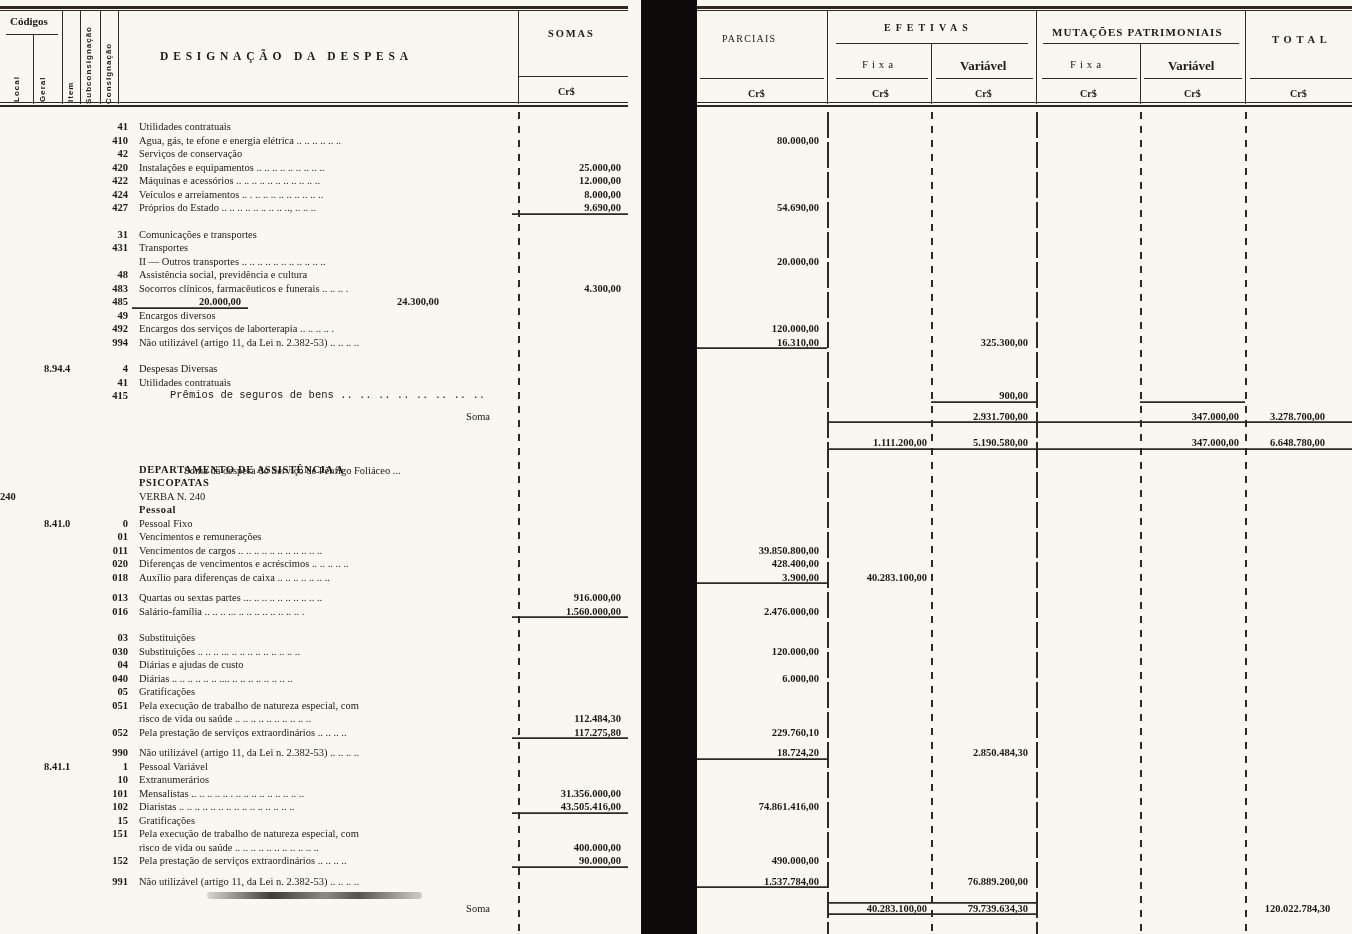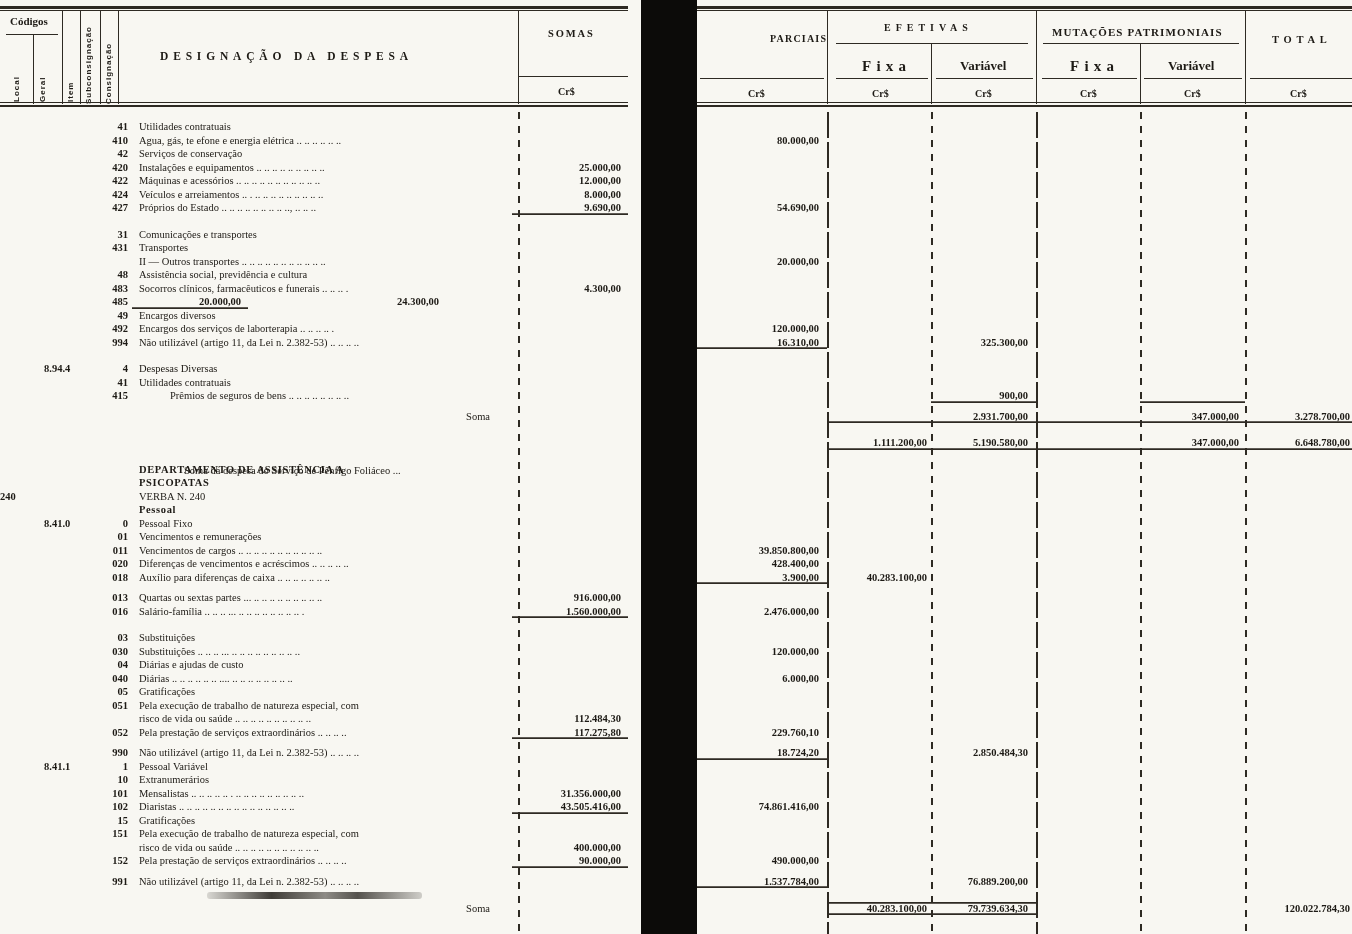--- a/index.html
+++ b/index.html
@@ -28,49 +28,49 @@
   .hline{border-top:1.5px solid var(--line);height:0;}
   .vline-h{width:0;border-left:1.5px solid var(--line);}
   .rot{
     writing-mode:vertical-rl;transform:rotate(180deg);
     font-family:"Liberation Sans",sans-serif;font-weight:bold;font-size:8px;letter-spacing:1px;
   }
   .h-codigos{font-weight:bold;font-size:11px;}
   .h-desig{font-weight:bold;font-size:11.5px;letter-spacing:.42em;}
   .h-somas{font-weight:bold;font-size:10.5px;letter-spacing:.18em;}
   .h-cr{font-weight:bold;font-size:10px;}
-  .h-parciais{font-weight:bold;font-size:10px;letter-spacing:.12em;margin-left:48px;}
+  .h-parciais{font-weight:normal;font-size:10px;letter-spacing:.12em;}
   .h-efetivas{font-weight:bold;font-size:10px;letter-spacing:.5em;}
   .h-mut{font-weight:bold;font-size:11px;letter-spacing:.1em;}
-  .h-fixa{font-weight:bold;font-size:15px;letter-spacing:.35em;text-align:center;}
+  .h-fixa{font-weight:normal;font-size:11px;letter-spacing:.35em;text-align:center;}
   .h-var{font-weight:bold;font-size:13px;}
   .h-total{font-weight:bold;font-size:10.5px;letter-spacing:.45em;}
 
   
   .tbl{position:absolute;left:0;top:112px;width:1352px;padding-top:8px;}
   .row{display:flex;height:13.5px;line-height:13.5px;font-size:10.5px;}
   .row.gap1{margin-top:7px;}
   .row.gap2{margin-top:13px;}
   .row.bold .c-text{font-weight:bold;letter-spacing:.06em;}
   .cell{flex:none;overflow:visible;white-space:nowrap;}
   .c-local{width:28px;padding-left:0;font-weight:bold;}
   .c-geral{width:68px;padding-left:16px;font-weight:bold;}
   .c-code{width:36px;text-align:right;padding-right:4px;font-weight:bold;}
   .c-text{width:380px;padding-left:7px;}
-  .c-text.ind1{padding-left:38px;}
+  .c-text.ind1{padding-left:38px;font-family:Liberation Mono, monospace;}
   .c-text.ind2{padding-left:52px;margin-top:28px;}
   .c-text.tr{text-align:right;padding-right:22px;}
   .c-soma{width:116px;text-align:right;padding-right:7px;font-weight:bold;}
   .c-gut{width:69px;}
   .c-parciais{width:130px;text-align:right;padding-right:8px;font-weight:bold;}
   .c-ef{width:104px;text-align:right;padding-right:4px;font-weight:bold;}
   .c-ev{width:105px;text-align:right;padding-right:8px;font-weight:bold;}
   .c-mf{width:104px;text-align:right;padding-right:6px;font-weight:bold;}
   .c-mv{width:105px;text-align:right;padding-right:6px;font-weight:bold;}
-  .c-tot{width:107px;text-align:right;padding-right:2px;font-weight:bold;}
+  .c-tot{width:107px;text-align:center;padding-right:2px;font-weight:bold;}
   .rl{box-shadow:inset 0 -1.8px 0 0 var(--line);}
   .rt{box-shadow:inset 0 1.8px 0 0 var(--line);}
   .rl.rt{box-shadow:inset 0 1.8px 0 0 var(--line), inset 0 -1.8px 0 0 var(--line);}
   .smudge-mark{
     display:inline-block;height:7px;width:215px;margin-left:68px;vertical-align:middle;
     background:linear-gradient(90deg,rgba(40,36,30,.15),rgba(30,27,22,.85) 30%,rgba(35,31,25,.5) 55%,rgba(30,27,22,.75) 70%,rgba(40,36,30,.2));
     border-radius:3px;
   }
 
   

